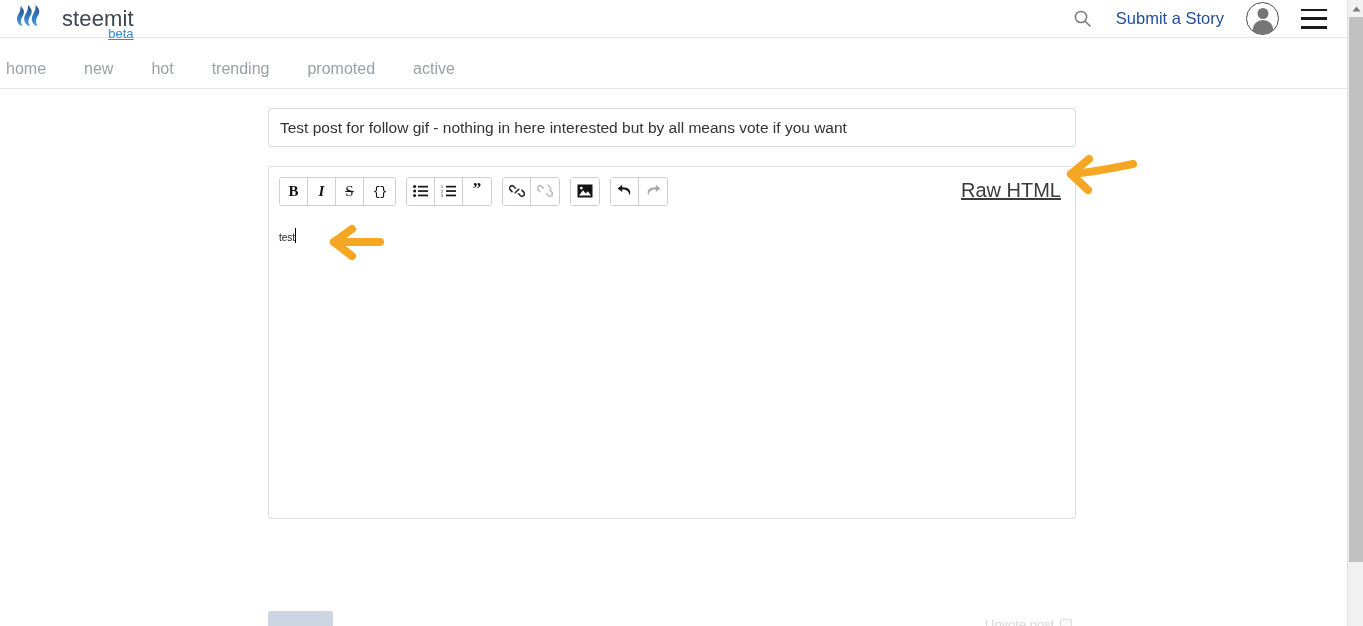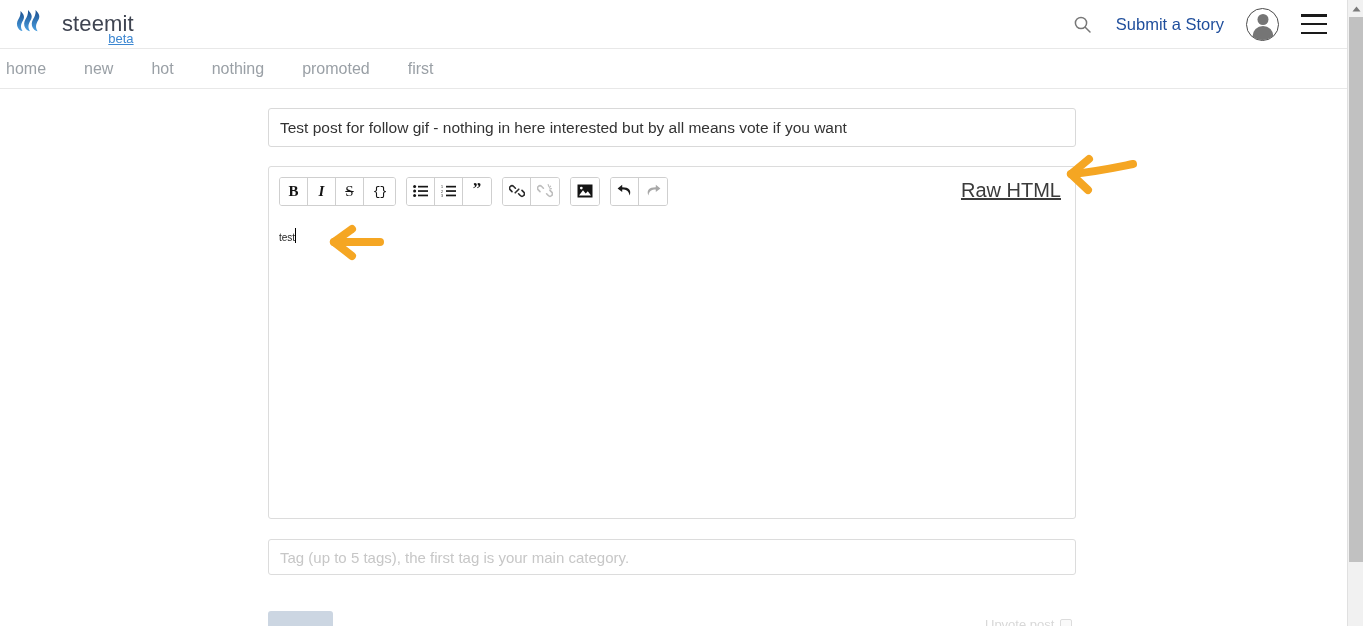--- a/index.html
+++ b/index.html
@@ -16,21 +16,21 @@
     width: 1363px;
     height: 626px;
     background: #ffffff;
   }
 
   
   .header {
     position: absolute;
     top: 0; left: 0;
     width: 1347px;
-    height: 49px;
+    height: 38px;
     background: #ffffff;
     border-bottom: 1px solid #e8e8e8;
     display: flex;
     align-items: center;
   }
   .brand {
     display: flex;
     align-items: center;
     margin-left: 14px;
     text-decoration: none;
@@ -380,23 +380,23 @@
         <span></span>
         <span></span>
       </button>
     </div>
   </div>
 
   <div class="navbar">
     <a class="nav-item" href="#">home</a>
     <a class="nav-item" href="#">new</a>
     <a class="nav-item" href="#">hot</a>
-    <a class="nav-item" href="#">nothing</a>
+    <a class="nav-item" href="#">trending</a>
     <a class="nav-item" href="#">promoted</a>
-    <a class="nav-item" href="#">first</a>
+    <a class="nav-item" href="#">active</a>
   </div>
 
   <div class="form-area">
 
     <input class="title-input" type="text" value="Test post for follow gif - nothing in here interested but by all means vote if you want" style="">
 
     <div class="editor-shell">
 
       <div class="toolbar">
 
@@ -489,21 +489,20 @@
         </div>
 
         <a class="raw-html-link" href="#">Raw HTML</a>
       </div>
 
       <div class="editor-body">
         <span>test</span><span class="caret"></span>
       </div>
     </div>
 
-    <input class="tag-input" type="text" placeholder="Tag (up to 5 tags), the first tag is your main category." style="">
 
     <button class="submit-btn"></button>
 
     <div class="bottom-meta">
       <span>Upvote post</span>
       <span class="mini-box"></span>
     </div>
   </div>
 
   <svg class="annot" style="left:1055px; top:152px; width:90px; height:60px;" viewBox="0 0 90 60">

